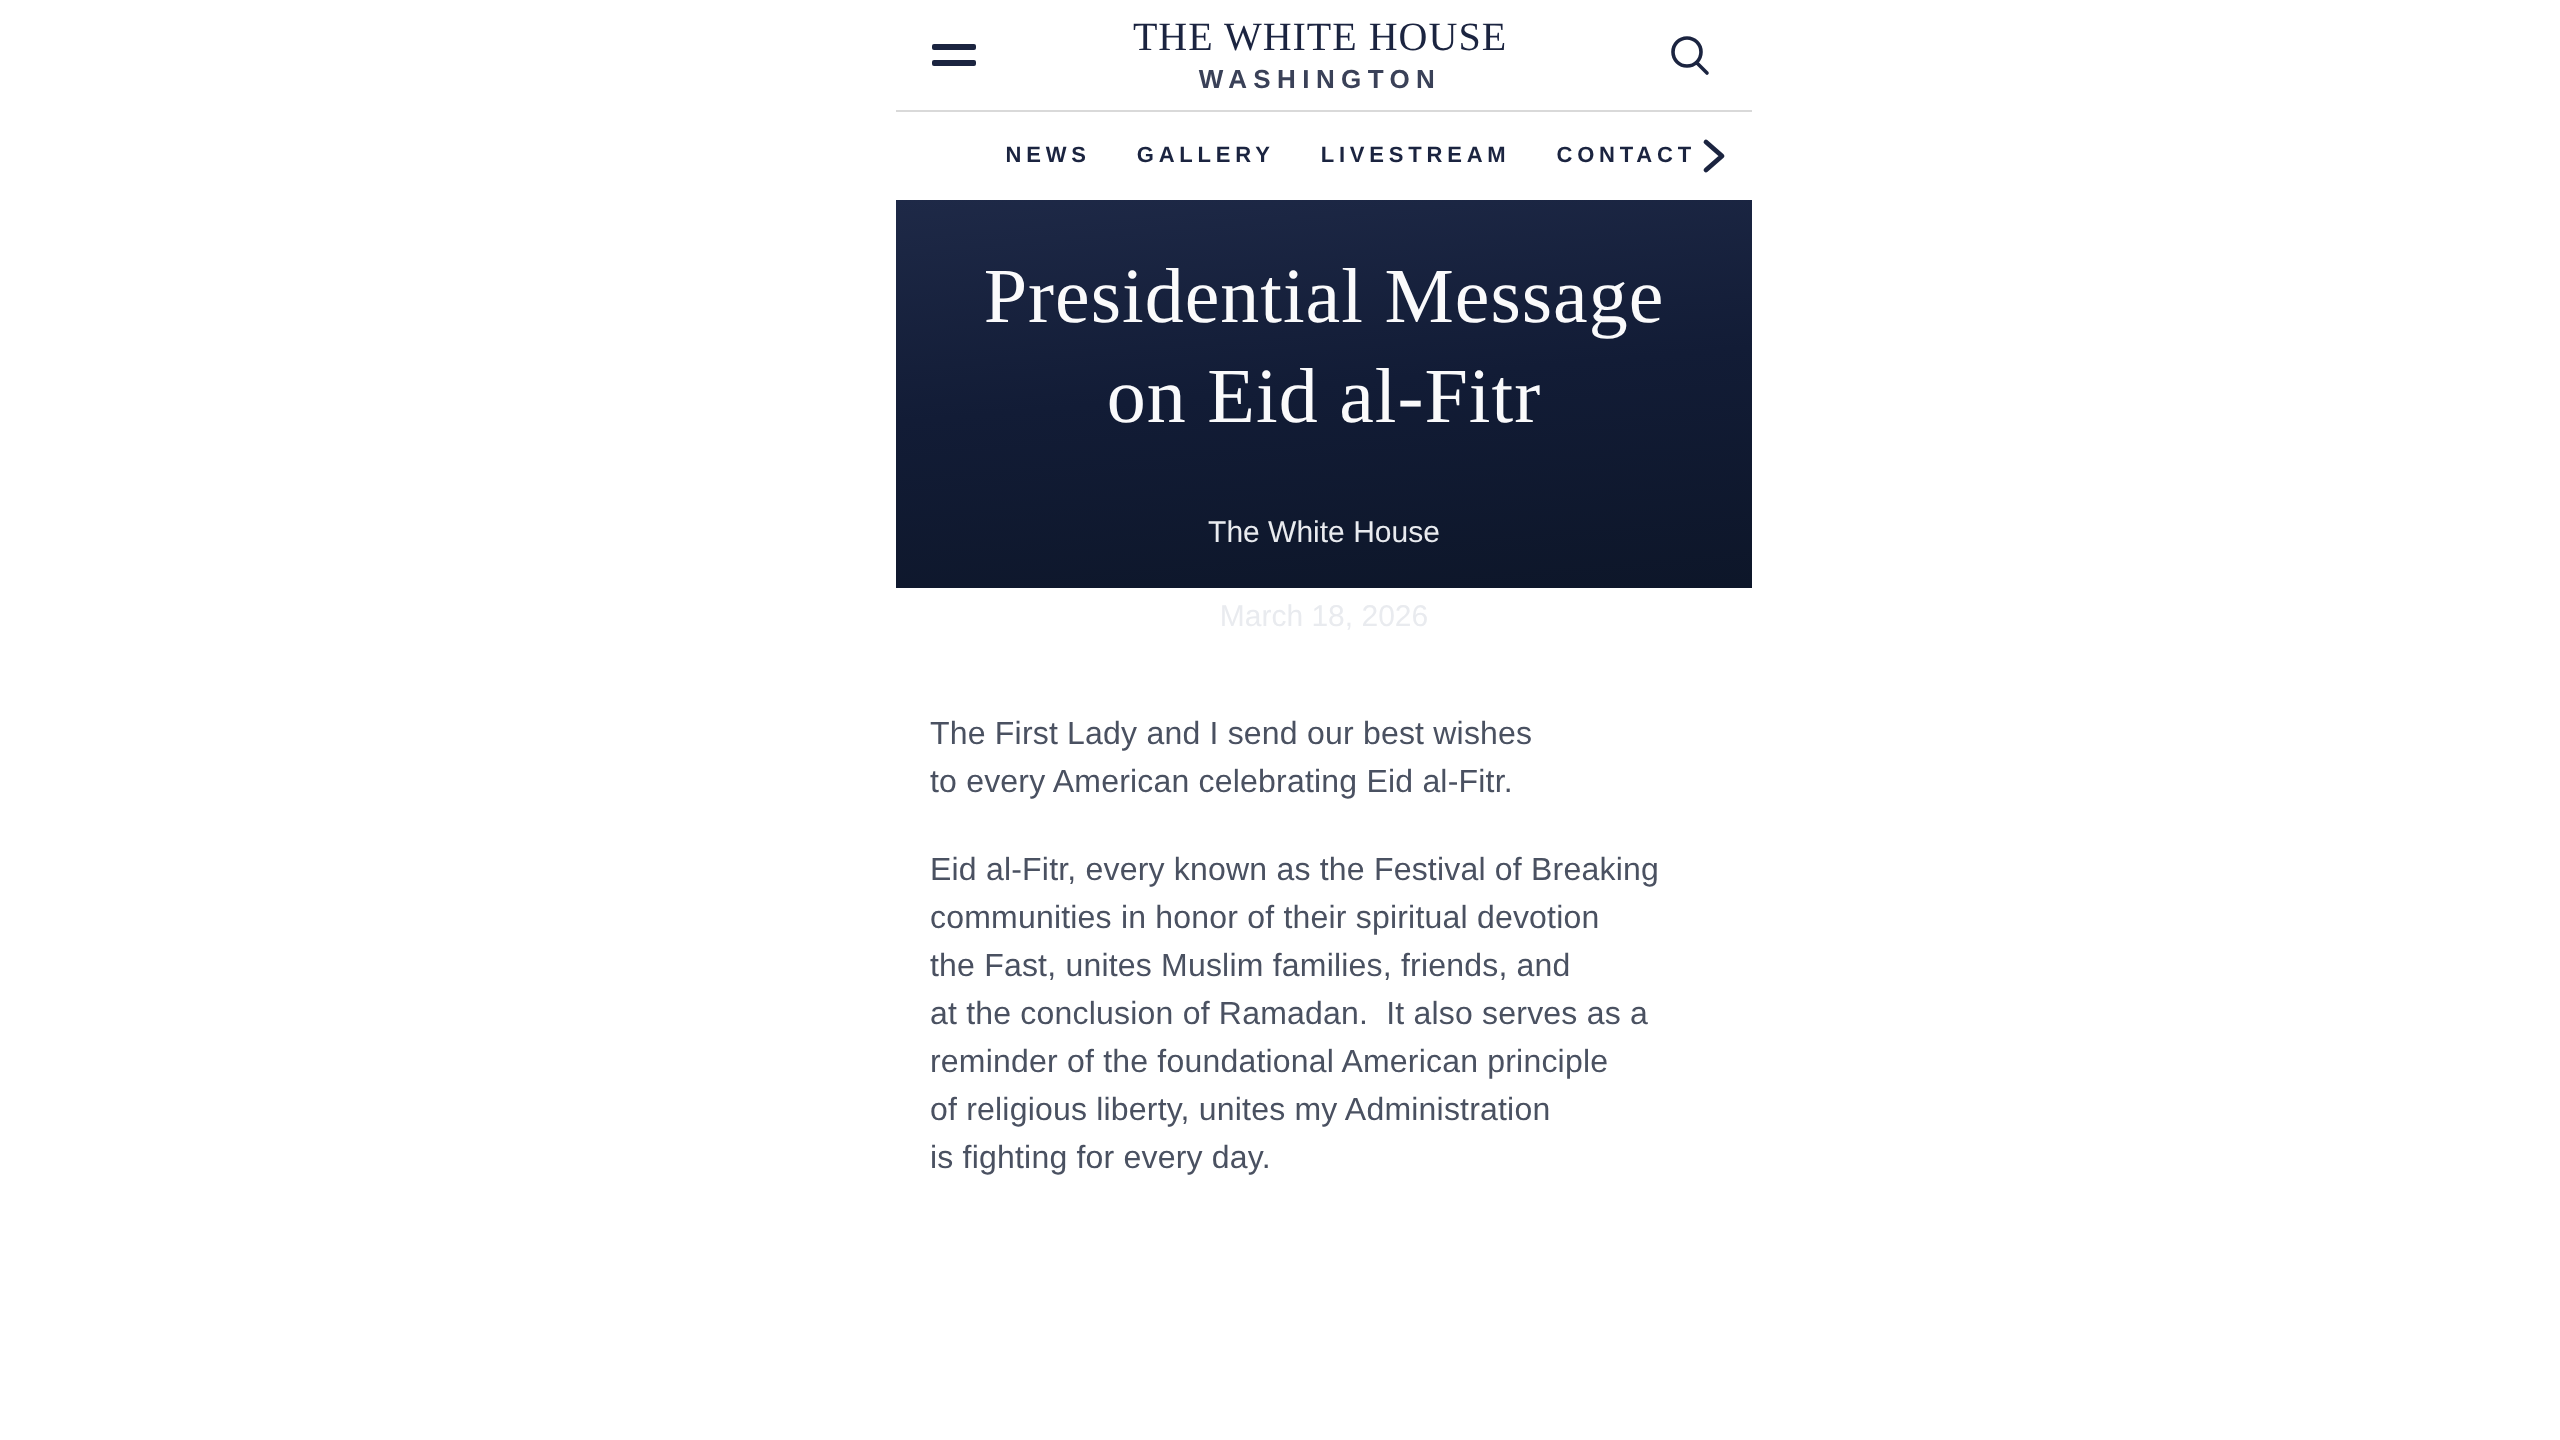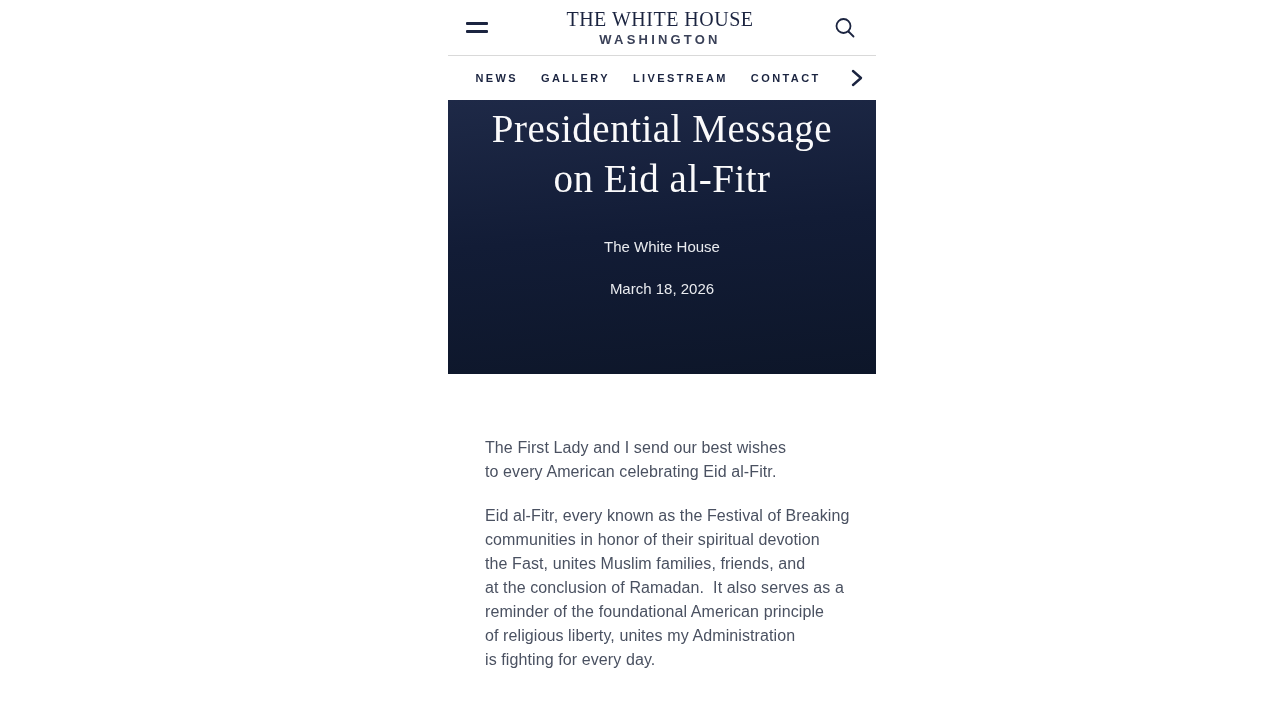--- a/index.html
+++ b/index.html
@@ -45,45 +45,45 @@
     color: #3a4158;
   }
   .search-btn { background: none; border: none; cursor: pointer; display: flex; }
 
   
   .primary-nav {
     position: relative;
     height: 44px;
     display: flex;
     align-items: center;
-    justify-content: center;
+    justify-content: flex-end;
     gap: 23px;
     background: #ffffff;
     padding-right: 28px;
   }
   .nav-item {
     font-size: 11px; font-weight: 700;
     letter-spacing: 2.4px;
     color: #1b2440;
     text-decoration: none;
     white-space: nowrap;
     cursor: pointer;
   }
   .nav-more {
     position: absolute; right: 10px; top: 50%;
     transform: translateY(-50%);
     background: none; border: none; cursor: pointer; display: flex;
   }
 
   
   .hero {
-    height: 274px;
+    height: 194px;
     background: linear-gradient(175deg, #1e2947 0%, #121c36 48%, #0d1629 100%);
     display: flex; flex-direction: column; align-items: center;
-    padding-top: 4px;
+    padding-top: 24px;
     text-align: center;
   }
   .hero-title {
     font-family: "Liberation Serif", serif;
     font-weight: 400;
     font-size: 39px;
     line-height: 50px;
     color: #fafafb;
     letter-spacing: 0.5px;
   }
@@ -103,21 +103,21 @@
   
   .article-body {
     margin-top: 62px;
     padding: 0 17px;
     color: #4a5161;
     font-size: 16px;
     line-height: 24px;
     letter-spacing: 0.1px;
   }
   .article-body p { margin-bottom: 20px; }
-  .article-body .line { display: block; white-space: nowrap; margin-left: 20px; }
+  .article-body .line { display: block; white-space: nowrap; }
 </style>
 </head>
 <body>
 
 <div class="viewport">
 
   <header class="site-header">
     <button class="menu-btn" aria-label="Menu">
       <span></span>
       <span></span>

